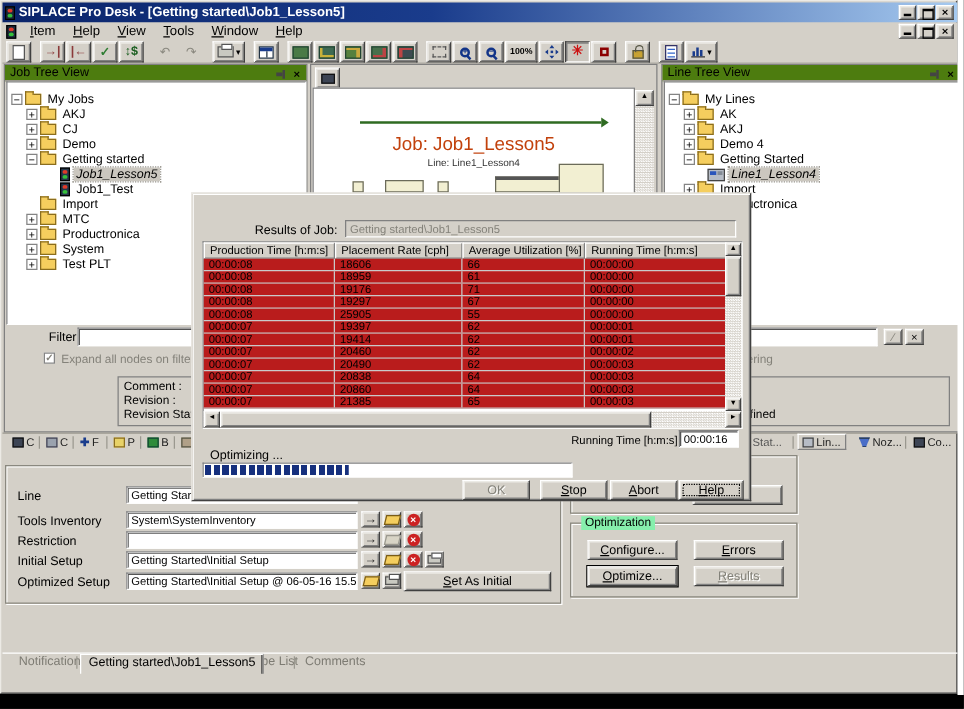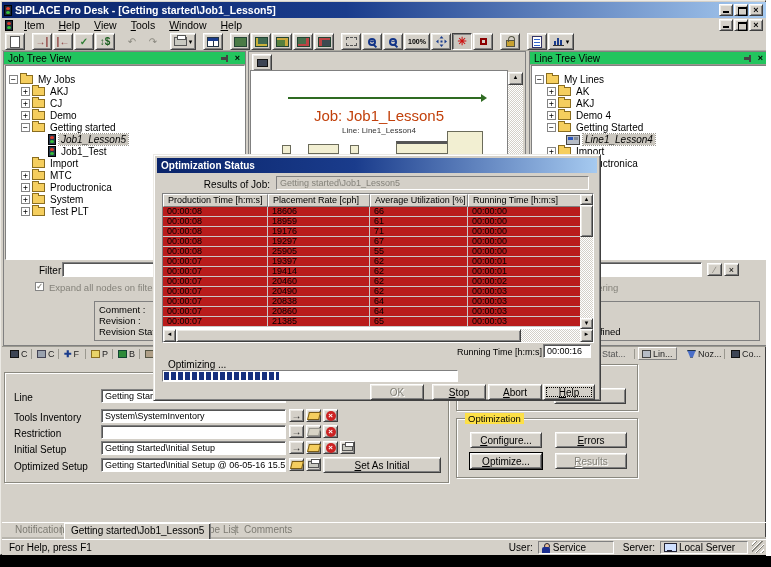--- a/index.html
+++ b/index.html
@@ -19,21 +19,21 @@
   .pressed { background:#CBC7BF; border:1px solid; border-color:#404040 #fff #fff #404040;
        box-shadow: inset 1px 1px 0 #808080; }
   .btn { background:#D4D0C8; border:1px solid; border-color:#fff #404040 #404040 #fff;
        box-shadow: inset 1px 1px 0 #ECEAE5, inset -1px -1px 0 #808080;
        font-size:10px; text-align:center; color:#000; }
   .btn.default { box-shadow: 0 0 0 1px #000, inset 1px 1px 0 #ECEAE5, inset -1px -1px 0 #808080; }
   .btn.disab { color:#828078; text-shadow:1px 1px 0 #fff; }
   .btn.focusdot { outline:1px dotted #000; outline-offset:-4px; }
   .ul::first-letter { text-decoration:underline; }
   .gb { border:1px solid #8a887f; box-shadow: inset 1px 1px 0 #fff, 1px 1px 0 #fff; }
-  .gb-label { position:absolute; top:-6px; left:8px; background:#fde047; padding:0 3px; font-size:9.5px; }
+  .gb-label { position:absolute; top:-6px; left:8px; background:#86efac; padding:0 3px; font-size:9.5px; }
   .dither { background-image: repeating-conic-gradient(#fff 0% 25%, #D4D0C8 25% 50%); background-size:2px 2px; }
   .lbl { font-size:10px; color:#000; white-space:nowrap; }
   .dim { color:#84827a; }
   .fld { font-size:9px; line-height:12px; padding-left:3px; white-space:nowrap; overflow:hidden; }
 
   
   #titlebar { left:1px; top:1px; width:764px; height:16px;
     background:linear-gradient(90deg,#0A246A,#1A3C8C 45%,#A6CAF0); display:flex; align-items:center; }
   #titlebar .t { color:#fff; font-size:10.5px; font-weight:bold; margin-left:3px; white-space:nowrap; }
   .wbtn { width:14px; height:12px; margin-left:1px; position:relative; font-size:9px; line-height:10px;
@@ -74,22 +74,22 @@
   .lockic::before { content:""; position:absolute; left:1px; top:-5px; width:5px; height:5px;
     border:1.5px solid #554; border-bottom:none; border-radius:4px 4px 0 0; }
   .noteic { width:10px; height:12px; background:#fff; border:1px solid #336; position:relative; }
   .noteic::before { content:""; position:absolute; left:1px; top:2px; width:6px; height:1px; background:#36c;
     box-shadow:0 3px 0 #36c, 0 6px 0 #36c; }
   .redsq { width:7px; height:7px; border:2px solid #8B0000; }
   .star6 { color:#CC1111; font-size:11px; font-weight:bold; line-height:11px; }
 
   
   .panel { position:absolute; background:#D4D0C8; border:1px solid #808080; }
-  .phead { position:absolute; left:0; top:0; right:0; height:13px; background:#22c55e;
-    border-bottom:1px solid #9a988f; display:flex; align-items:center; font-size:10px; padding-left:4px; }
+  .phead { position:absolute; left:0; top:0; right:0; height:13px; background:#4d7c0f;
+    border-bottom:1px solid #9a988f; display:flex; align-items:flex-end; font-size:10px; padding-left:4px; }
   .phead .sp { flex:1; }
   .pinic { width:9px; height:9px; position:relative; margin-right:3px; }
   .pinic::before { content:""; position:absolute; left:1px; top:3px; width:5px; height:3px; background:#444; }
   .pinic::after { content:""; position:absolute; left:6px; top:1px; width:2px; height:7px; background:#444; }
   .xsm { font-size:9px; font-weight:bold; width:11px; text-align:center; margin-right:2px; }
   .treebox { position:absolute; background:#fff; border:1px solid; border-color:#808080 #fff #fff #808080; }
   .ti { position:absolute; height:11px; display:flex; align-items:center; font-size:10px; white-space:nowrap; }
   .exp { width:9px; height:9px; border:1px solid #848484; background:#fff; font-size:8px; line-height:7px;
     text-align:center; flex:none; margin-right:2px; font-family:"DejaVu Sans Mono",monospace; }
   .fold { width:13px; height:9px; background:#F5CE5E; border:1px solid #8a6d1f; position:relative; flex:none; margin-right:3px; }
@@ -598,38 +598,22 @@
   </div>
 
   <div class="abs" style="left:1px;top:521px;width:764px;height:17px;border-top:1px solid #fff"></div>
   <div class="btab btab-flat" style="left:8px">Notifications</div>
   <div class="pdiv" style="top:524px;left:60px"></div>
   <div class="btab btab-act" style="left:63px">Getting started\Job1_Lesson5</div>
   <div class="btab btab-flat" style="left:182px">Recipe List</div>
   <div class="pdiv" style="top:524px;left:234px"></div>
   <div class="btab btab-flat" style="left:237px">Comments</div>
 
-  <div id="statusbar">
-    <span style="margin-left:7px">For Help, press F1</span>
-    <span style="flex:1"></span>
-    <span>User:</span>
-    <span class="spanel" style="width:76px;margin-left:5px">
-        <span class="usr"></span>
-        <span>Service</span>
-      </span>
-    <span style="margin-left:9px">Server:</span>
-    <span class="spanel" style="width:88px;margin-left:5px;margin-right:18px">
-        <span class="srv"></span>
-        <span>Local Server</span>
-      </span>
-    <span class="grip"></span>
-  </div>
 
   <div id="dlg" class="abs">
-    <div id="dlg-title"><span>Optimization Status</span></div>
     <span class="lbl abs" style="left:10px;top:24px;width:106px;text-align:right">Results of Job:</span>
     <div class="fld abs" style="left:122px;top:21px;width:313px;height:14px;background:#D4D0C8;border:1px solid;border-color:#808080 #fff #fff #808080;color:#84827a"><span>Getting started\Job1_Lesson5</span></div>
 
     <div class="abs" style="left:8px;top:38px;width:432px;height:150px;border:1px solid;border-color:#808080 #fff #fff #808080;background:#fff">
       <div class="abs" style="left:0;top:0;width:419px;height:13px;display:flex">
         <span class="th c1">Production Time [h:m:s]</span>
         <span class="th c2">Placement Rate [cph]</span>
         <span class="th c3">Average Utilization [%]</span>
         <span class="th c4" style="width:114px">Running Time [h:m:s]</span>
       </div>

